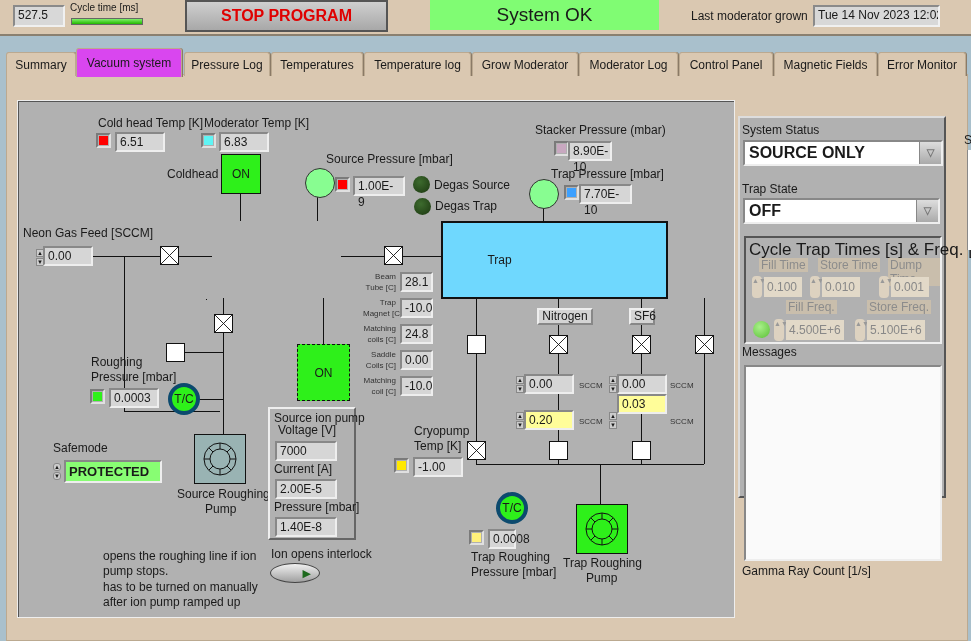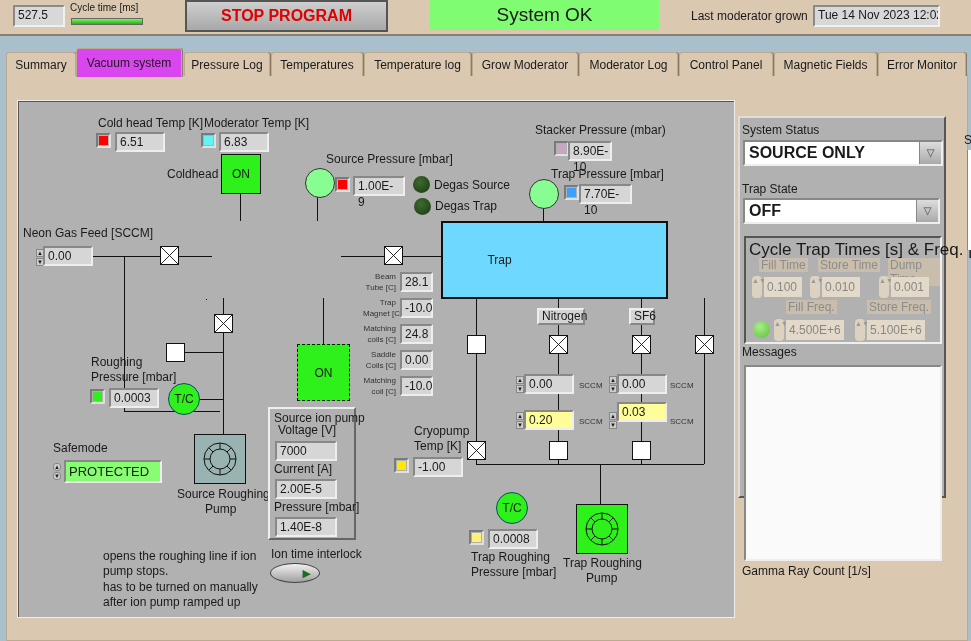--- a/index.html
+++ b/index.html
@@ -16,21 +16,21 @@
 .diagram{left:17px;top:100px;width:718px;height:518px;background:#b1b1b1;border:1px solid #eee;box-shadow:1px 1px 0 #555 inset}
 .box{position:absolute;border:2px solid #111;display:flex;align-items:center;justify-content:center}
 .blue{background:#6fd8fe}
 .green{background:#2ef01a}
 .valve{position:absolute;width:19px;height:19px;background:#fff;border:1px solid #111}
 .valve svg{width:100%;height:100%}
 .hl{position:absolute;height:0;border-top:1.5px solid #111}
 .vl{position:absolute;width:0;border-left:1.5px solid #111}
 .lbl{position:absolute;font-size:12px;white-space:nowrap}
 .gauge{position:absolute;width:30px;height:30px;border-radius:50%;background:#88fd91;border:1px solid #333}
-.tc{position:absolute;width:32px;height:32px;border-radius:50%;background:#2ef01a;border:1px solid #0c4a6e;display:flex;align-items:center;justify-content:center;font-size:12px}
+.tc{position:absolute;width:32px;height:32px;border-radius:50%;background:#2ef01a;border:4px solid #0c4a6e;display:flex;align-items:center;justify-content:center;font-size:12px}
 .led{position:absolute;width:15px;height:15px;border:2px solid;border-color:#7a7a7a #e0e0e0 #e0e0e0 #7a7a7a;background:#b0b0b0}
 .led i{display:block;width:9px;height:9px;margin:1px}
 .ind{position:absolute;background:#d6d6d6;border:2px solid;border-color:#888 #eee #eee #888;font-size:12px;padding:0 3px;height:20px;line-height:16px}
 .small{font-size:8px;text-align:right;line-height:11px;color:#333}
 .spin{position:absolute;width:9px;height:20px;display:flex;flex-direction:column;justify-content:center;gap:1px;cursor:pointer}
 .spin b{display:block;width:8px;height:8px;background:#ccc;border:1px solid #888;font-size:6px;line-height:6px;text-align:center}
 .sccm{position:absolute;font-size:8px;color:#333}
 .yellow{background:#fffd99}
 .rightpanel{left:738px;top:116px;width:208px;height:382px;background:#b1b1b1;border:2px solid;border-color:#ddd #555 #555 #ddd}
 .dd{position:absolute;height:26px;background:#fff;border:2px solid;border-color:#888 #eee #eee #888;font-weight:bold;font-size:16px;padding-left:4px;line-height:22px;cursor:pointer}
@@ -188,21 +188,21 @@
         <div>Coils [C]</div>
       </div>
       <div class="ind" style="left: 382px; top: 249px; width: 33px;">0.00</div>
       <div class="lbl small" style="left: 345px; top: 274px; width: 33px;">
         <div>Matching</div>
         <div>coil [C]</div>
       </div>
       <div class="ind" style="left: 382px; top: 275px; width: 33px;">-10.0</div>
     </div>
 
-  <div class="ind" style="left:519px;top:207px;width:48px;height:17px;line-height:13px;text-align:center;background:#d4d4d4;border-color:#eee #888 #888 #eee">Nitrogen</div>
+  <div class="ind" style="left:519px;top:207px;width:56px;height:17px;line-height:13px;text-align:center;background:#d4d4d4;border-color:#eee #888 #888 #eee">Nitrogen</div>
   <div class="ind" style="left:611px;top:207px;width:26px;height:17px;line-height:13px;text-align:center;background:#d4d4d4;border-color:#eee #888 #888 #eee">SF6</div>
   <div class="spin" style="left:498px;top:273px">
       <b>▲</b>
       <b>▼</b>
     </div>
   <div class="ind" style="left:506px;top:273px;width:50px">0.00</div>
   <div class="sccm" style="left:561px;top:280px">SCCM</div>
   <div class="spin" style="left:498px;top:309px">
       <b>▲</b>
       <b>▼</b>
@@ -212,21 +212,21 @@
   <div class="spin" style="left:591px;top:273px">
       <b>▲</b>
       <b>▼</b>
     </div>
   <div class="ind" style="left:599px;top:273px;width:50px">0.00</div>
   <div class="sccm" style="left:652px;top:280px">SCCM</div>
   <div class="spin" style="left:591px;top:309px">
       <b>▲</b>
       <b>▼</b>
     </div>
-  <div class="ind yellow" style="left:599px;top:301px;width:50px">0.03</div>
+  <div class="ind yellow" style="left:599px;top:293px;width:50px">0.03</div>
   <div class="sccm" style="left:652px;top:316px">SCCM</div>
 
   <div class="lbl" style="left:396px;top:323px">Cryopump</div>
   <div class="lbl" style="left:396px;top:338px">Temp [K]</div>
   <div class="led" style="left:376px;top:357px">
       <i style="background:#ffe800"></i>
     </div>
   <div class="ind" style="left:395px;top:356px;width:50px">-1.00</div>
 
   <div class="lbl" style="left:73px;top:254px">Roughing</div>
@@ -235,21 +235,21 @@
       <i style="background:#2ef01a"></i>
     </div>
   <div class="ind" style="left:91px;top:287px;width:50px">0.0003</div>
   <div class="tc" style="left:150px;top:282px">T/C</div>
 
   <div class="lbl" style="left:35px;top:340px">Safemode</div>
   <div class="spin" style="left:35px;top:360px;width:10px">
       <b style="border-radius:3px">▲</b>
       <b style="border-radius:3px">▼</b>
     </div>
-  <div class="ind" style="left:46px;top:359px;width:98px;height:23px;line-height:19px;background:#88fd73;font-weight:normal;font-size:13px">PROTECTED</div>
+  <div class="ind" style="left:46px;top:359px;width:98px;height:23px;line-height:19px;background:#88fd73;font-weight:bold;font-size:13px">PROTECTED</div>
 
   <div class="pump" style="left:176px;top:333px;background:#99b3b3">
     <svg width="36" height="36" viewBox="0 0 36 36">
         <circle cx="18" cy="18" r="16" fill="none" stroke="#111"></circle>
         <circle cx="18" cy="18" r="10" fill="none" stroke="#111"></circle>
         <path d="M18 2v6M18 28v6M2 18h6M28 18h6M7 7l4 4M29 29l-4-4M29 7l-4 4M7 29l4-4" stroke="#111"></path>
       </svg>
   </div>
   <div class="lbl" style="left:159px;top:386px">Source Roughing</div>
   <div class="lbl" style="left:187px;top:401px">Pump</div>
@@ -261,30 +261,30 @@
     <div class="lbl" style="left:4px;top:53px">Current [A]</div>
     <div class="ind" style="left:5px;top:70px;width:62px">2.00E-5</div>
     <div class="lbl" style="left:4px;top:91px">Pressure [mbar]</div>
     <div class="ind" style="left:5px;top:108px;width:62px">1.40E-8</div>
   </div>
 
   <div class="lbl" style="left:85px;top:448px">opens the roughing line if ion</div>
   <div class="lbl" style="left:85px;top:463px">pump stops.</div>
   <div class="lbl" style="left:85px;top:479px">has to be turned on manually</div>
   <div class="lbl" style="left:85px;top:494px">after ion pump ramped up</div>
-  <div class="lbl" style="left:253px;top:446px">Ion time interlock</div>
+  <div class="lbl" style="left:253px;top:446px">Ion opens interlock</div>
   <div class="abs" style="left:252px;top:462px;width:50px;height:20px;border-radius:50%;background:linear-gradient(#f0f0f0,#a0a0a0);border:1px solid #444;display:flex;align-items:center;justify-content:flex-end;padding-right:8px">
       <span style="color:#1e6a1e;font-size:11px">▶</span>
     </div>
 
   <div class="tc" style="left:478px;top:391px">T/C</div>
   <div class="led" style="left:451px;top:429px">
       <i style="background:#fff07a"></i>
     </div>
-  <div class="ind" style="left:470px;top:428px;width:50px">0.0008</div>
+  <div class="ind" style="left:470px;top:428px;width:28px">0.0008</div>
   <div class="lbl" style="left:453px;top:449px">Trap Roughing</div>
   <div class="lbl" style="left:453px;top:464px">Pressure [mbar]</div>
   <div class="pump" style="left:558px;top:403px;background:#2ef01a">
     <svg width="36" height="36" viewBox="0 0 36 36">
         <circle cx="18" cy="18" r="16" fill="none" stroke="#111"></circle>
         <circle cx="18" cy="18" r="10" fill="none" stroke="#111"></circle>
         <path d="M18 2v6M18 28v6M2 18h6M28 18h6M7 7l4 4M29 29l-4-4M29 7l-4 4M7 29l4-4" stroke="#111"></path>
       </svg>
   </div>
   <div class="lbl" style="left:545px;top:455px">Trap Roughing</div>

